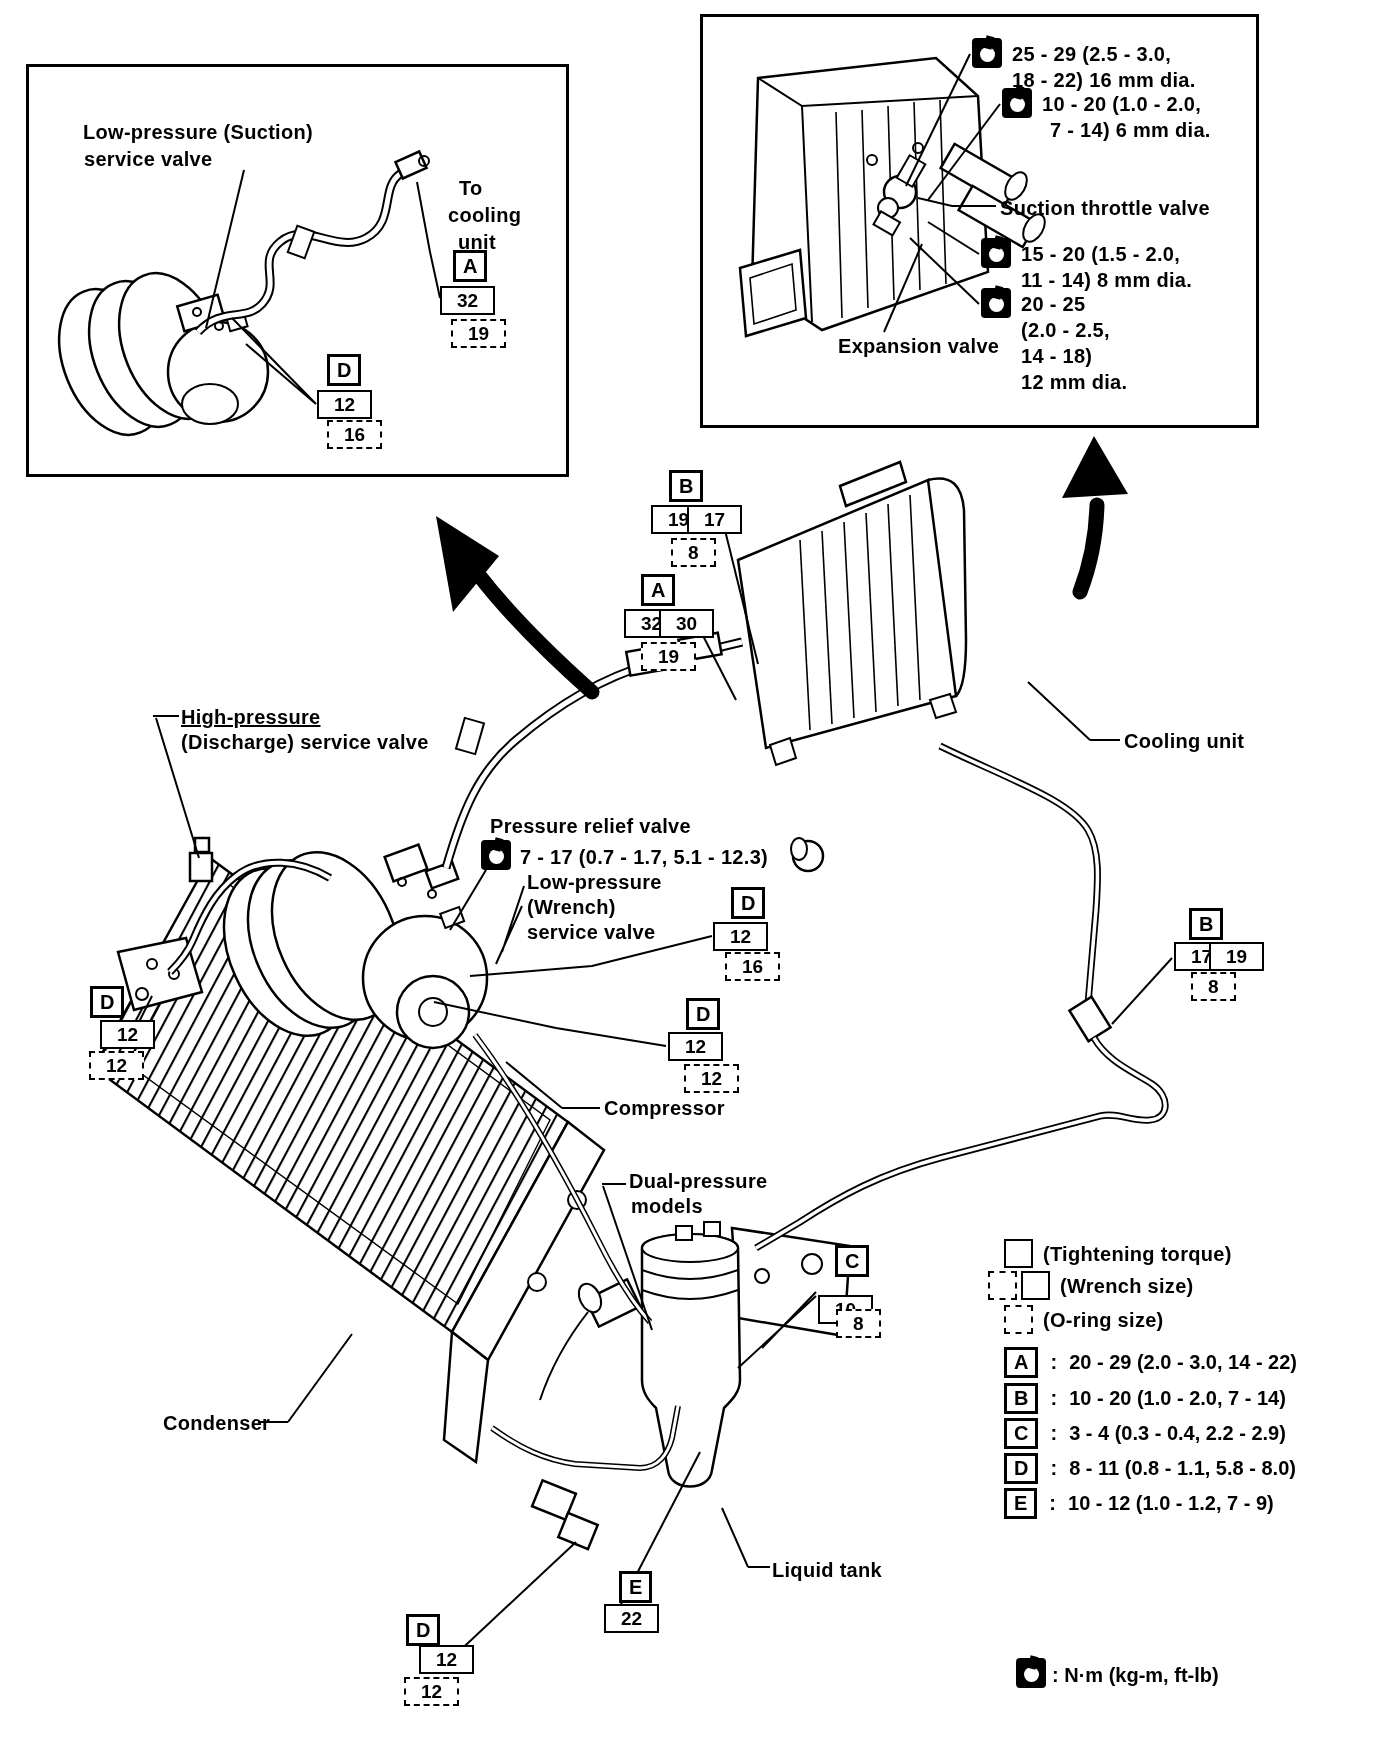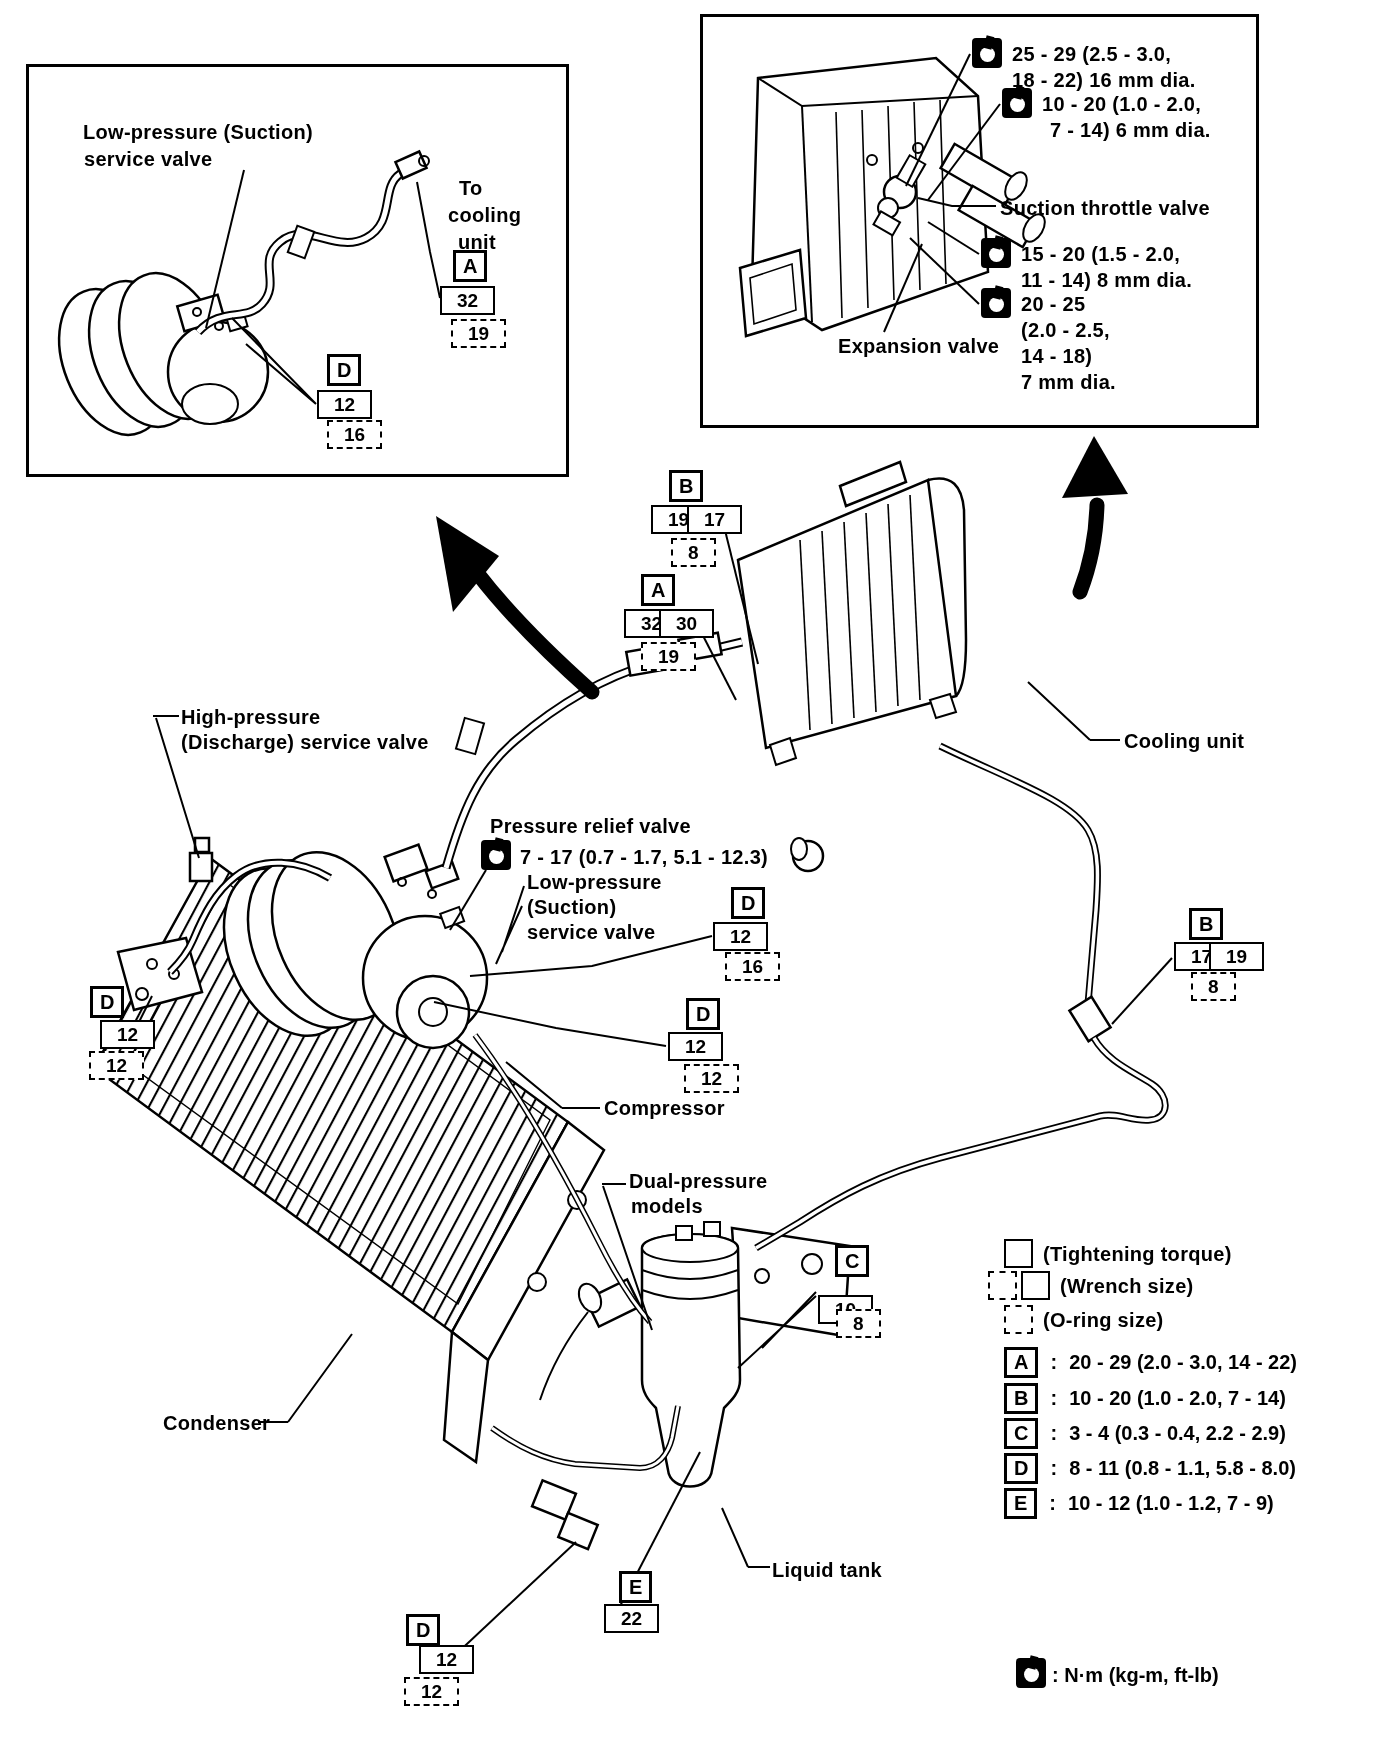--- a/index.html
+++ b/index.html
@@ -214,30 +214,30 @@
   <div class="lbl spec" style="left:1042px;top:92px;">10 - 20 (1.0 - 2.0,</div>
   <div class="lbl spec" style="left:1050px;top:118px;">7 - 14) 6 mm dia.</div>
   <div class="lbl" style="left:1000px;top:196px;">Suction throttle valve</div>
   <span class="torque-icon" style="left:981px;top:238px;"></span>
   <div class="lbl spec" style="left:1021px;top:242px;">15 - 20 (1.5 - 2.0,</div>
   <div class="lbl spec" style="left:1021px;top:268px;">11 - 14) 8 mm dia.</div>
   <span class="torque-icon" style="left:981px;top:288px;"></span>
   <div class="lbl spec" style="left:1021px;top:292px;">20 - 25</div>
   <div class="lbl spec" style="left:1021px;top:318px;">(2.0 - 2.5,</div>
   <div class="lbl spec" style="left:1021px;top:344px;">14 - 18)</div>
-  <div class="lbl spec" style="left:1021px;top:370px;">7 mm dia.</div>
+  <div class="lbl spec" style="left:1021px;top:370px;">12 mm dia.</div>
   <div class="lbl" style="left:838px;top:334px;">Expansion valve</div>
 
-  <div class="lbl" style="left:181px;top:705px;">High-pressure</div>
+  <div class="lbl" style="left:181px;top:705px;text-decoration:underline;">High-pressure</div>
   <div class="lbl" style="left:181px;top:730px;">(Discharge) service valve</div>
   <div class="lbl" style="left:490px;top:814px;">Pressure relief valve</div>
   <span class="torque-icon" style="left:481px;top:840px;"></span>
   <div class="lbl spec" style="left:520px;top:845px;">7 - 17 (0.7 - 1.7, 5.1 - 12.3)</div>
   <div class="lbl" style="left:527px;top:870px;">Low-pressure</div>
-  <div class="lbl" style="left:527px;top:895px;">(Suction)</div>
+  <div class="lbl" style="left:527px;top:895px;">(Wrench)</div>
   <div class="lbl" style="left:527px;top:920px;">service valve</div>
   <div class="lbl" style="left:604px;top:1096px;">Compressor</div>
   <div class="lbl" style="left:1124px;top:729px;text-align:right;">Cooling unit</div>
   <div class="lbl" style="left:629px;top:1169px;">Dual-pressure</div>
   <div class="lbl" style="left:631px;top:1194px;">models</div>
   <div class="lbl" style="left:163px;top:1411px;">Condenser</div>
   <div class="lbl" style="left:772px;top:1558px;">Liquid tank</div>
 
   <span class="sq" style="left:1004px;top:1239px;"></span>
   <div class="lbl" style="left:1043px;top:1242px;">(Tightening torque)</div>

